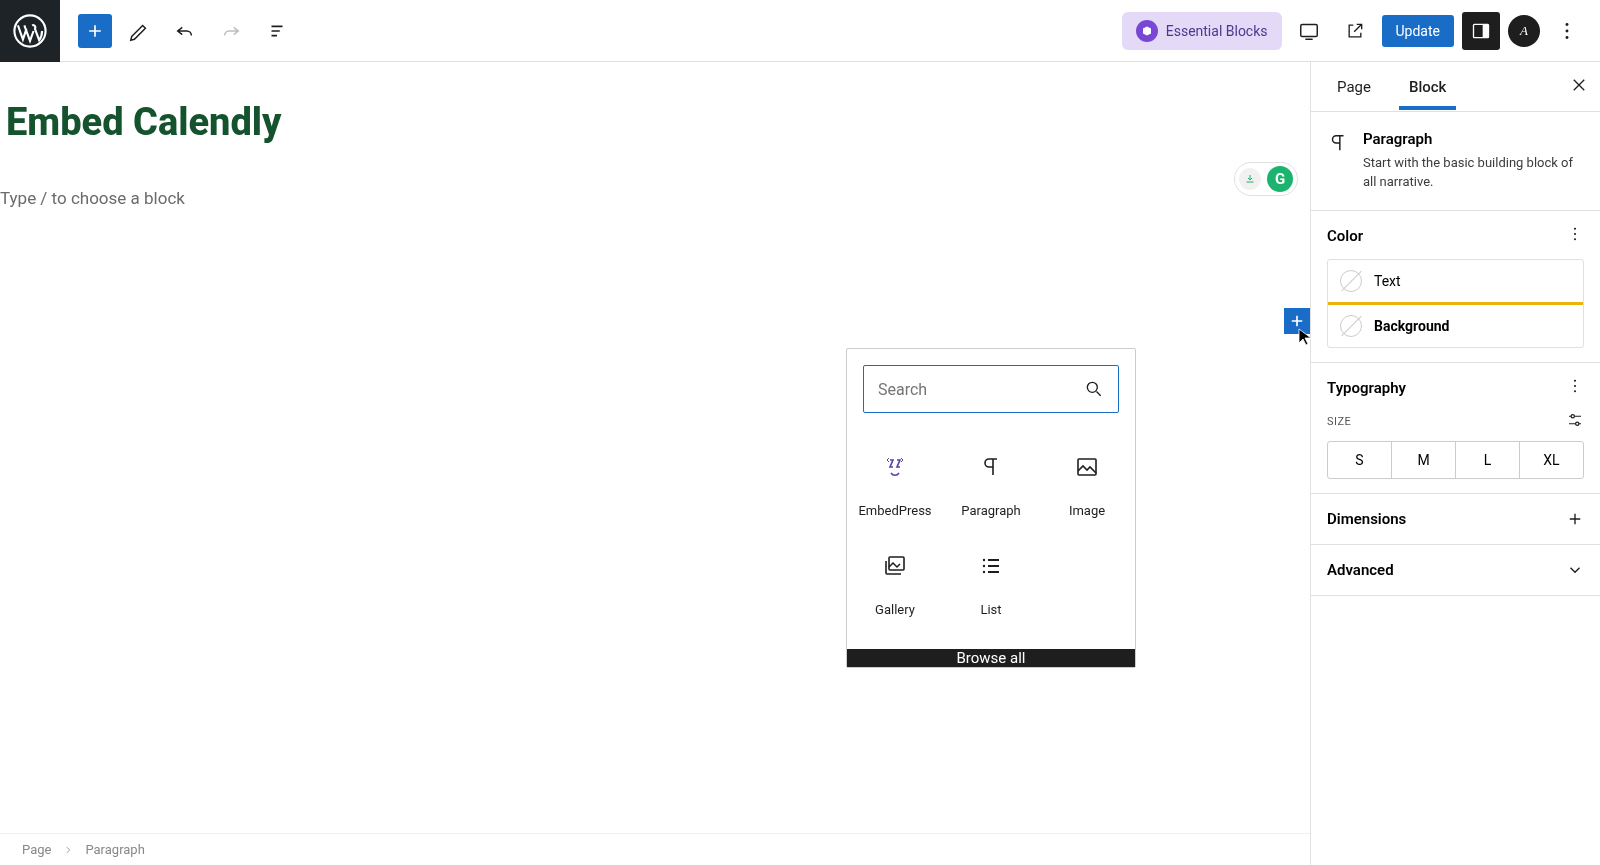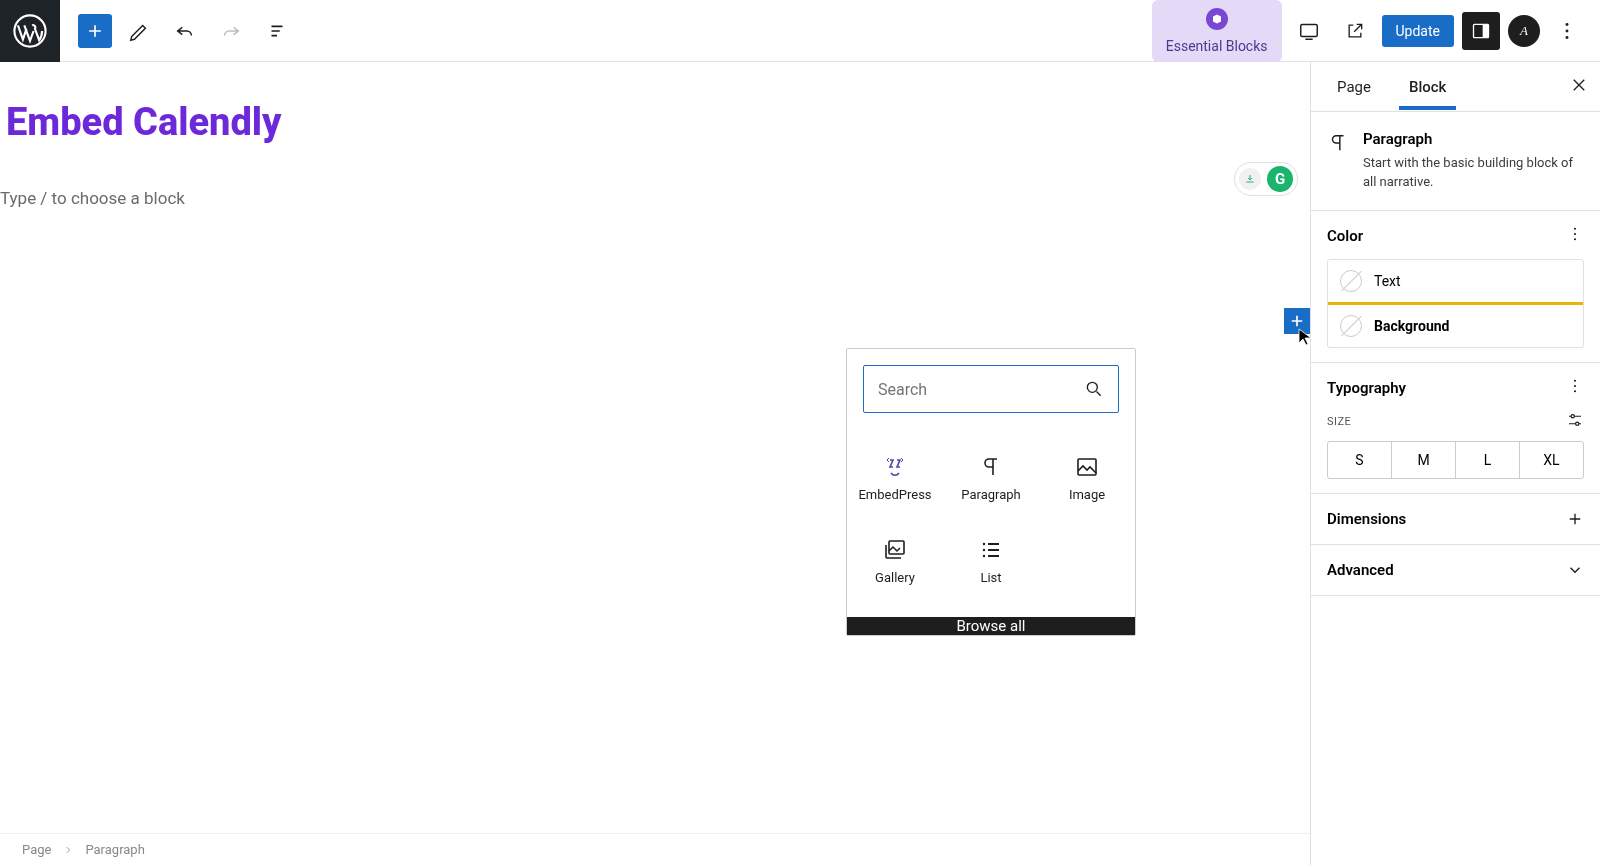--- a/index.html
+++ b/index.html
@@ -9,45 +9,45 @@
 .topbar { display: flex; align-items: center; height: 62px; border-bottom: 1px solid #e0e0e0; }
 .wp-logo { width: 60px; height: 62px; background: #1d2327; display: flex; align-items: center; justify-content: center; }
 .wp-logo svg { width: 34px; height: 34px; }
 .toolbar-left { display: flex; align-items: center; gap: 8px; padding-left: 18px; }
 .btn-add { width: 34px; height: 34px; background: #1a6dc6; border-radius: 3px; display: flex; align-items: center; justify-content: center; color: #fff; cursor: pointer; }
 .icon-btn { width: 38px; height: 38px; display: flex; align-items: center; justify-content: center; color: #1e1e1e; cursor: pointer; }
 .icon-btn.disabled { color: #bdbdbd; }
 .elementor-btn { margin-left: 48px; background: #1a6dc6; color: #fff; border-radius: 3px; padding: 8px 16px; display: flex; align-items: center; gap: 10px; font-size: 15px; cursor: pointer; }
 .elementor-btn-icon { width: 22px; height: 22px; background: #fff; border-radius: 50%; display: flex; align-items: center; justify-content: center; color: #1a6dc6; }
 .toolbar-right { margin-left: auto; display: flex; align-items: center; gap: 8px; padding-right: 14px; }
-.essential-blocks { background: #e4d9f7; color: #4b3a8f; padding: 8px 14px; border-radius: 6px; display: flex; align-items: center; gap: 8px; font-size: 14px; cursor: pointer; flex-direction: column; }
+.essential-blocks { background: #e4d9f7; color: #4b3a8f; padding: 8px 14px; border-radius: 6px; display: flex; align-items: center; gap: 8px; font-size: 14px; cursor: pointer; }
 .eb-icon { width: 22px; height: 22px; border-radius: 50%; background: #7848d4; display: flex; align-items: center; justify-content: center; color: #fff; }
 .update-btn { background: #1a6dc6; color: #fff; padding: 8px 14px; border-radius: 3px; font-size: 14px; cursor: pointer; }
 .panel-btn { width: 38px; height: 38px; background: #1e1e1e; border-radius: 3px; display: flex; align-items: center; justify-content: center; color: #fff; cursor: pointer; }
 .circle-btn { width: 32px; height: 32px; background: #1e1e1e; border-radius: 50%; display: flex; align-items: center; justify-content: center; color: #fff; cursor: pointer; font-size: 13px; font-style: italic; font-family: Georgia, serif; }
 
 
 .main { display: flex; height: calc(100% - 62px); }
 .editor { flex: 1; position: relative; padding: 0; }
-.page-title { font-size: 38px; font-weight: 800; color: #6d28d9; padding-left: 6px; margin-top: 38px; }
+.page-title { font-size: 38px; font-weight: 800; color: #14532d; padding-left: 6px; margin-top: 38px; }
 .placeholder-row { display: flex; align-items: center; margin-top: 54px; position: relative; }
 .placeholder-text { color: #6b6b6b; font-size: 17px; position: absolute; left: 0; }
 .grammarly { position: absolute; right: 12px; top: 100px; display: flex; align-items: center; background: #fff; border: 1px solid #e0e0e0; border-radius: 20px; padding: 3px 4px; gap: 6px; }
 .gr-left { width: 22px; height: 22px; border-radius: 50%; background: #f1f1f1; display: flex; align-items: center; justify-content: center; color: #1cb36e; font-size: 12px; }
 .gr-right { width: 26px; height: 26px; border-radius: 50%; background: #1cb36e; display: flex; align-items: center; justify-content: center; color: #fff; font-weight: 700; font-size: 15px; }
 
 .inline-add { position: absolute; right: 0; top: 246px; width: 26px; height: 26px; background: #1a6dc6; display: flex; align-items: center; justify-content: center; color: #fff; cursor: pointer; }
 .cursor-arrow { position: absolute; right: -4px; top: 266px; }
 
 
 .inserter { position: absolute; left: 846px; top: 286px; width: 290px; background: #fff; border: 1px solid #ccc; border-radius: 2px; }
 .inserter-search { margin: 16px; border: 1.5px solid #1a6dc6; border-radius: 2px; height: 48px; display: flex; align-items: center; padding: 0 14px; }
 .inserter-search input { flex: 1; border: none; outline: none; font-size: 16px; }
 .block-grid { display: grid; grid-template-columns: repeat(3, 1fr); padding: 8px 0 14px 0; }
-.block-item { display: flex; flex-direction: column; align-items: center; gap: 8px; padding: 18px 4px; cursor: pointer; font-size: 13px; color: #1e1e1e; }
+.block-item { display: flex; flex-direction: column; align-items: center; gap: 24px; padding: 18px 4px; cursor: pointer; font-size: 13px; color: #1e1e1e; }
 .block-item svg { width: 24px; height: 24px; }
 .browse-all { background: #1e1e1e; color: #fff; text-align: center; font-size: 15px; cursor: pointer; }
 
 
 .sidebar { width: 290px; border-left: 1px solid #e0e0e0; display: flex; flex-direction: column; overflow-y: auto; }
 .sb-tabs { display: flex; align-items: center; border-bottom: 1px solid #e0e0e0; padding: 0 16px; position: relative; height: 50px; }
 .sb-tab { padding: 14px 10px; font-size: 15px; color: #1e1e1e; cursor: pointer; margin-right: 18px; }
 .sb-tab.active { font-weight: 500; border-bottom: 4px solid #1a6dc6; padding-bottom: 10px; }
 .sb-close { position: absolute; right: 12px; cursor: pointer; }
 .block-header { display: flex; gap: 14px; padding: 18px 16px; border-bottom: 1px solid #e0e0e0; }

